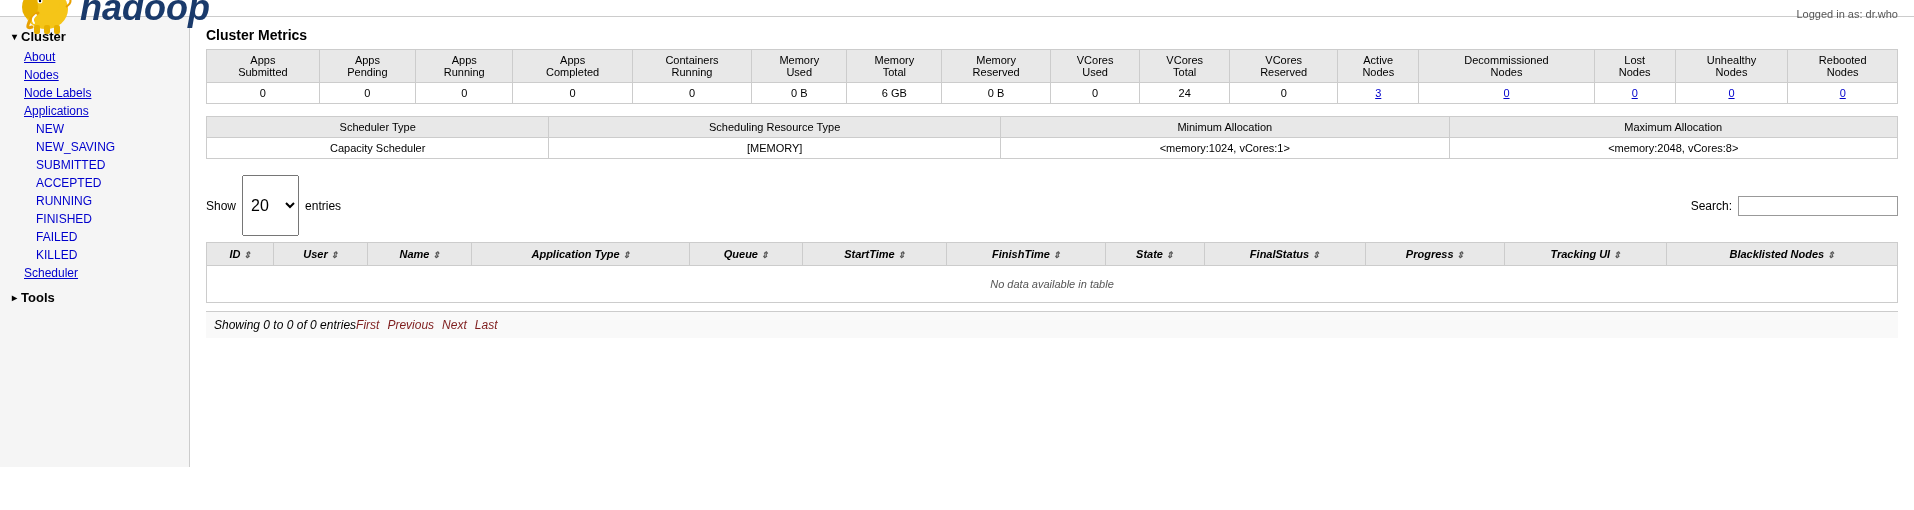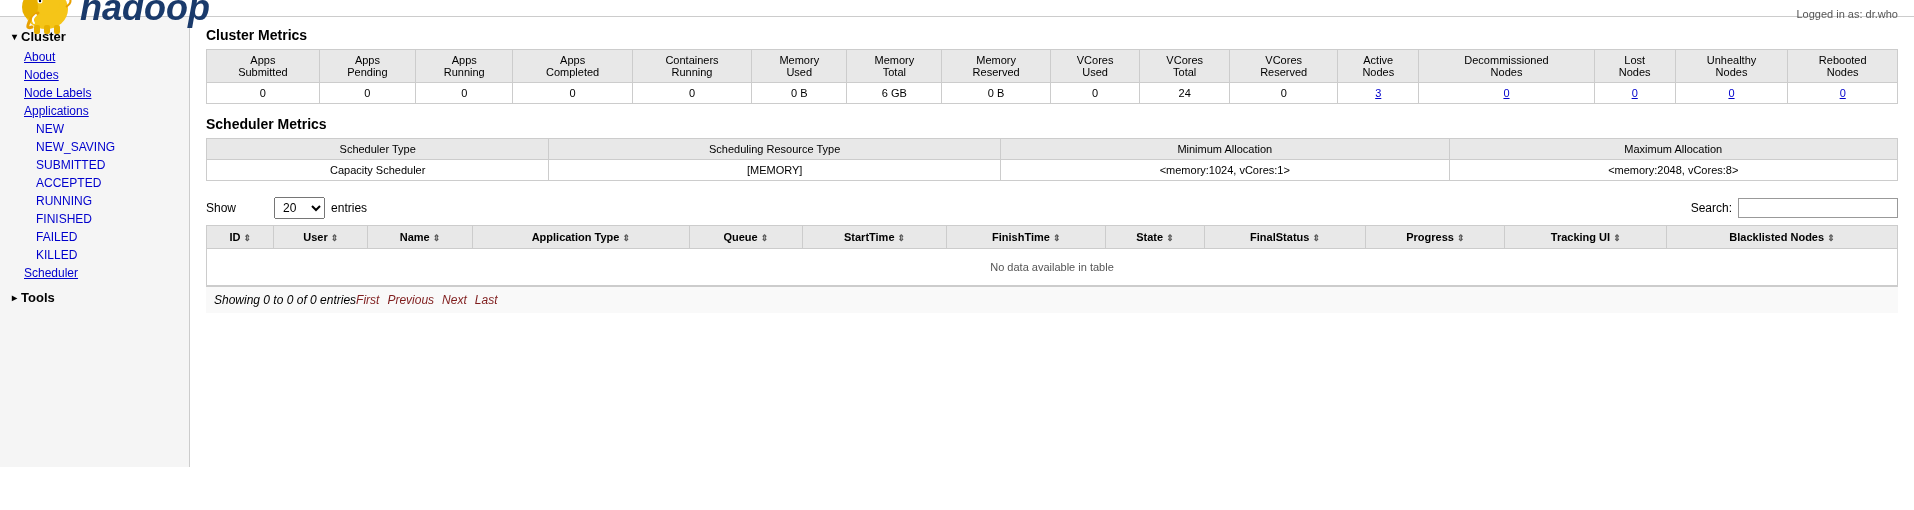--- a/index.html
+++ b/index.html
@@ -152,43 +152,43 @@
       align-items: center;
       margin-bottom: 6px;
     }
     .show-entries {
       display: flex;
       align-items: center;
       gap: 6px;
       font-size: 12px;
     }
     .show-entries select {
-      font-size: 12px;
-      padding: 2px 4px;
-      margin-left: 32px;
+      font-size: 16px;
+      padding: 20px 4px;
     }
     .search-box {
       display: flex;
       align-items: center;
       gap: 6px;
       font-size: 12px;
     }
     .search-box input {
       border: 1px solid #999;
       padding: 2px 6px;
       font-size: 12px;
       width: 160px;
     }
 
     
     .data-table {
       border-collapse: collapse;
       width: 100%;
       font-size: 11px;
-      margin-bottom: 0;
+      margin-bottom: 8px;
+      font-style: italic;
     }
     .data-table th {
       border: 1px solid #ccc;
       padding: 5px 6px;
       background: #e8e8e8;
       white-space: nowrap;
       text-align: center;
     }
     .data-table th .sort-arrows {
       font-size: 9px;
@@ -330,21 +330,20 @@
           <td>0</td>
           <td><a>3</a></td>
           <td><a>0</a></td>
           <td><a>0</a></td>
           <td><a>0</a></td>
           <td><a>0</a></td>
         </tr>
       </tbody>
     </table>
 
-    <div class="section-heading">Scheduler Metrics</div>
     <table class="scheduler-table">
       <thead>
         <tr>
           <th>Scheduler Type</th>
           <th>Scheduling Resource Type</th>
           <th>Minimum Allocation</th>
           <th>Maximum Allocation</th>
         </tr>
       </thead>
       <tbody>

